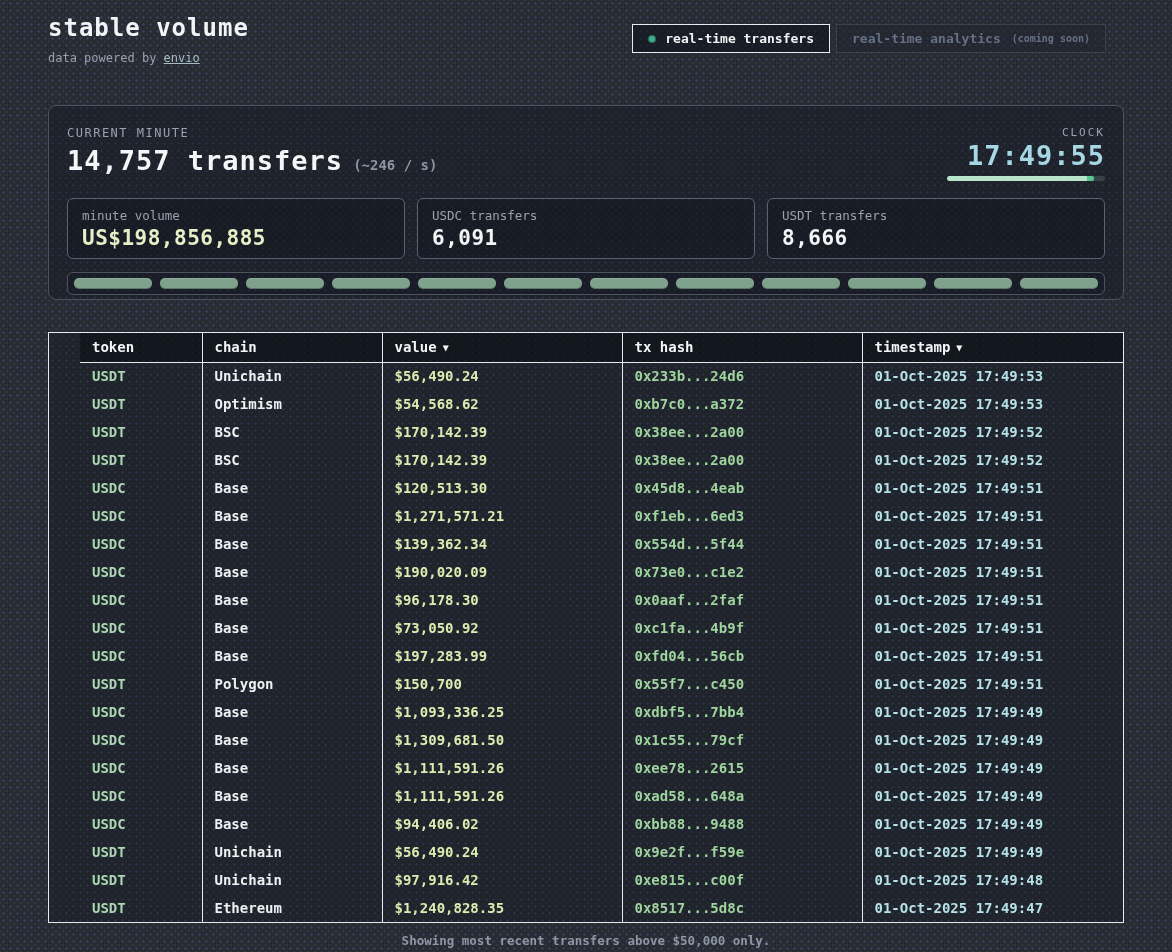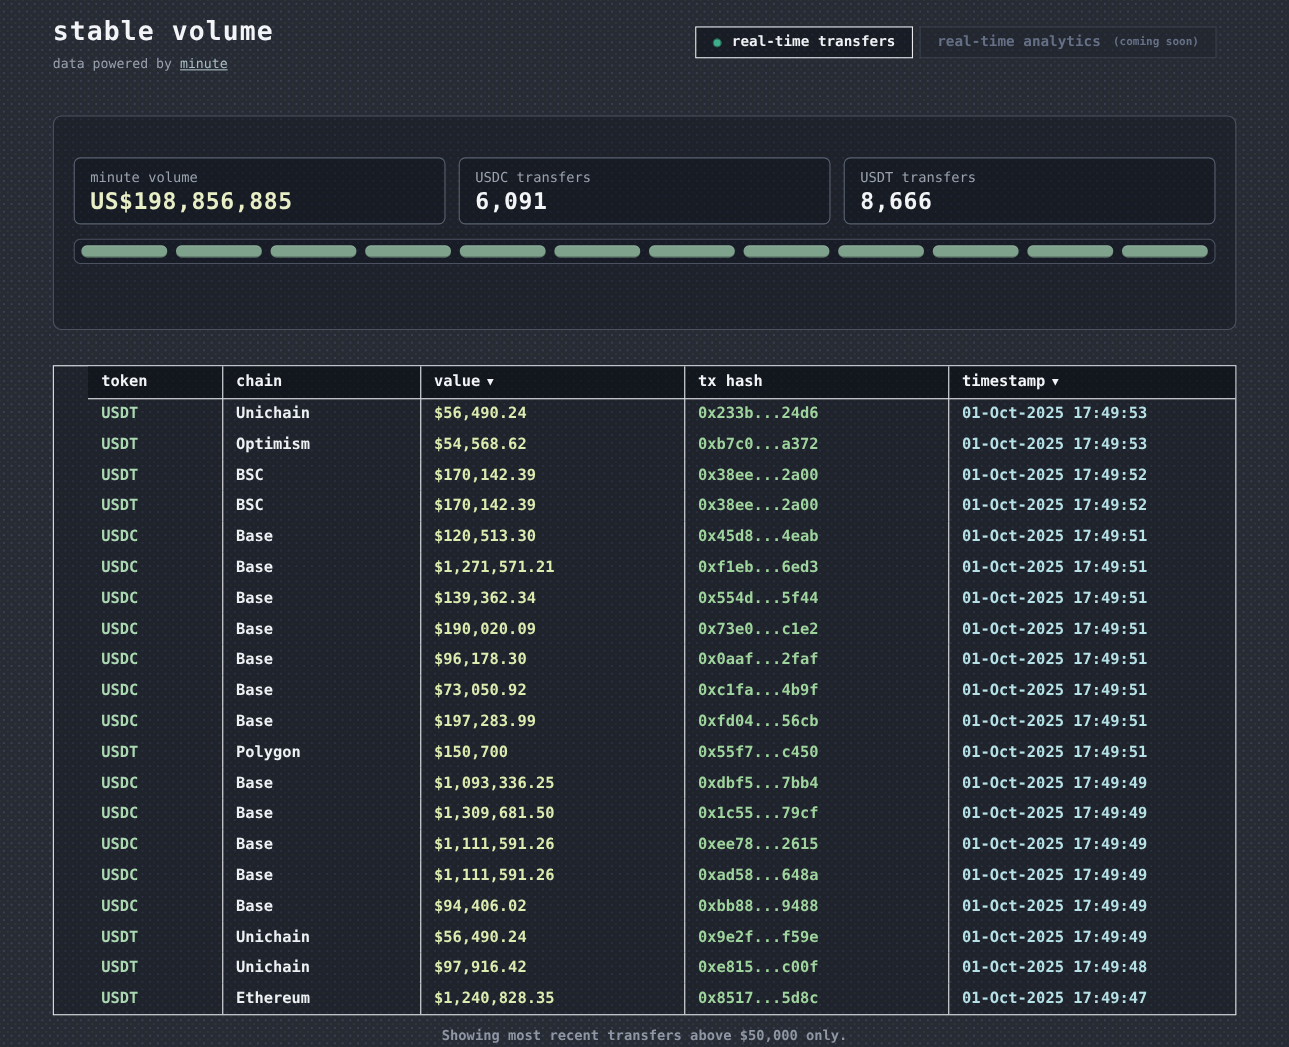--- a/index.html
+++ b/index.html
@@ -75,36 +75,52 @@
 </style>
 </head>
 <body>
 
 <div class="page">
 
   <div class="top-header">
     <div>
       <div class="page-title">stable volume</div>
       <div class="subtitle">
-        <span>data powered by </span><a>minute</a>
+        <span>data powered by </span><a>envio</a>
       </div>
     </div>
     <div class="tabs">
       <div class="tab active">
         <span class="tab-dot"></span>
         <span>real-time transfers</span>
       </div>
       <div class="tab inactive">
         <span>real-time analytics</span>
         <span class="tab-suffix">(coming soon)</span>
       </div>
     </div>
   </div>
 
   <div class="minute-panel">
+    <div class="panel-top">
+      <div>
+        <div class="eyebrow">CURRENT MINUTE</div>
+        <div class="big-line">
+          <span class="big-count"><span>14,757</span> <span>transfers</span></span>
+          <span class="big-rate">(~246 / s)</span>
+        </div>
+      </div>
+      <div class="clock-block">
+        <div class="clock-label">CLOCK</div>
+        <div class="clock-time">17:49:55</div>
+        <div class="clock-bar">
+          <div class="clock-fill" style="width: 93%;"></div>
+        </div>
+      </div>
+    </div>
 
     <div class="stat-row">
       <div class="stat-box">
         <div class="stat-label">minute volume</div>
         <div class="stat-value" style="color: rgb(232, 239, 198);">US$198,856,885</div>
       </div>
       <div class="stat-box">
         <div class="stat-label">USDC transfers</div>
         <div class="stat-value" style="color: rgb(242, 244, 246);">6,091</div>
       </div>

